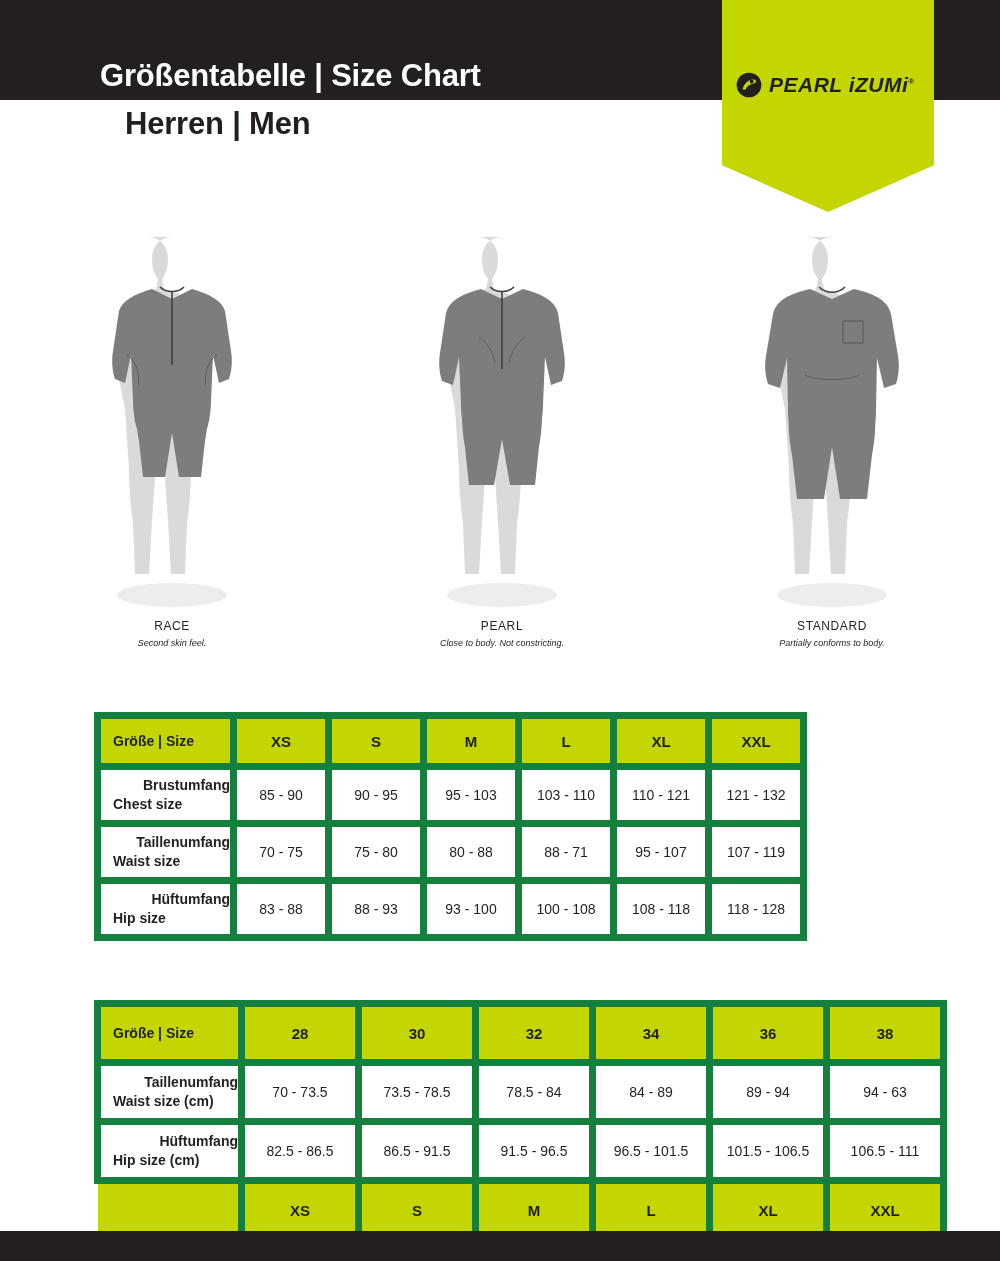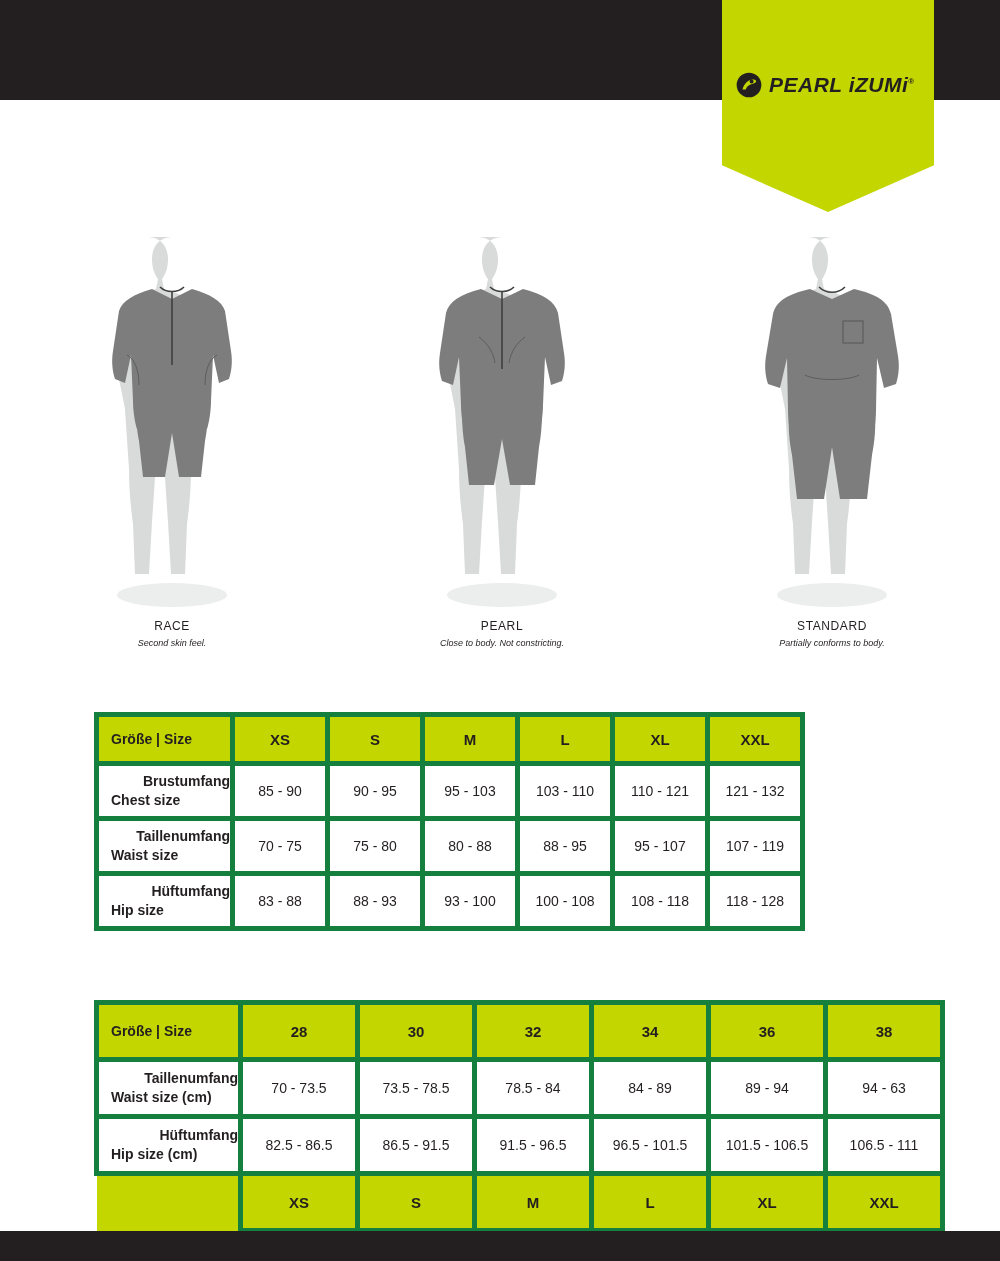--- a/index.html
+++ b/index.html
@@ -120,21 +120,21 @@
     font-style: italic;
   }
 
   
   table {
     border-collapse: collapse;
     position: absolute;
     table-layout: fixed;
   }
   table td, table th {
-    border: 5px solid #15803d;
+    border: 7px solid #15803d;
     text-align: center;
     font-size: 14px;
     color: #231f20;
     padding: 0;
     height: 50px;
     font-weight: normal;
   }
   .hdr-cell {
     background: #c3d600;
     font-weight: bold;
@@ -199,20 +199,22 @@
 <div class="logo">
   <svg class="logo-mark" viewBox="0 0 40 40">
     <circle cx="20" cy="20" r="19" fill="#231f20"></circle>
     <path d="M10 27 C14 10, 30 9, 31 14 C32 19, 18 17, 15 27 Z" fill="#c3d600"></path>
     <circle cx="24" cy="14.5" r="3" fill="#231f20"></circle>
   </svg>
   <span class="logo-text"><span>PEARL iZUMi</span><span class="logo-reg">®</span></span>
 </div>
 
 <div class="header-title-wrap">
+  <div class="title-line1">Größentabelle | Size Chart</div>
+  <div class="title-line2">Herren | Men</div>
 </div>
 
 <div class="figures">
 
   <div class="fit">
     <svg width="150" height="390" viewBox="0 0 150 390">
       <ellipse cx="75" cy="370" rx="55" ry="12" fill="#eceded"></ellipse>
 
       <path d="M75 12 c-13 0-20 10-20 22 0 10 3 16 6 20 l-2 10 c-18 5-30 12-33 22 l-6 40 c-2 12 0 22 2 28 l6 30 4 60 c0 22 2 40 4 55 l2 50 h14 l3-52 4-60 4-32 4 32 4 60 3 52 h14 l2-50 c2-15 4-33 4-55 l4-60 6-30 c2-6 4-16 2-28 l-6-40 c-3-10-15-17-33-22 l-2-10 c3-4 6-10 6-20 0-12-7-22-20-22z" fill="#d9dada"></path>
 
@@ -295,21 +297,21 @@
       <td>121 - 132</td>
     </tr>
     <tr>
       <td class="rowlabel">
         <span class="de">Taillenumfang</span>
         <span class="en">Waist size</span>
       </td>
       <td>70 - 75</td>
       <td>75 - 80</td>
       <td>80 - 88</td>
-      <td>88 - 95</td>
+      <td>88 - 71</td>
       <td>95 - 107</td>
       <td>107 - 119</td>
     </tr>
     <tr>
       <td class="rowlabel">
         <span class="de">Hüftumfang</span>
         <span class="en">Hip size</span>
       </td>
       <td>83 - 88</td>
       <td>88 - 93</td>

